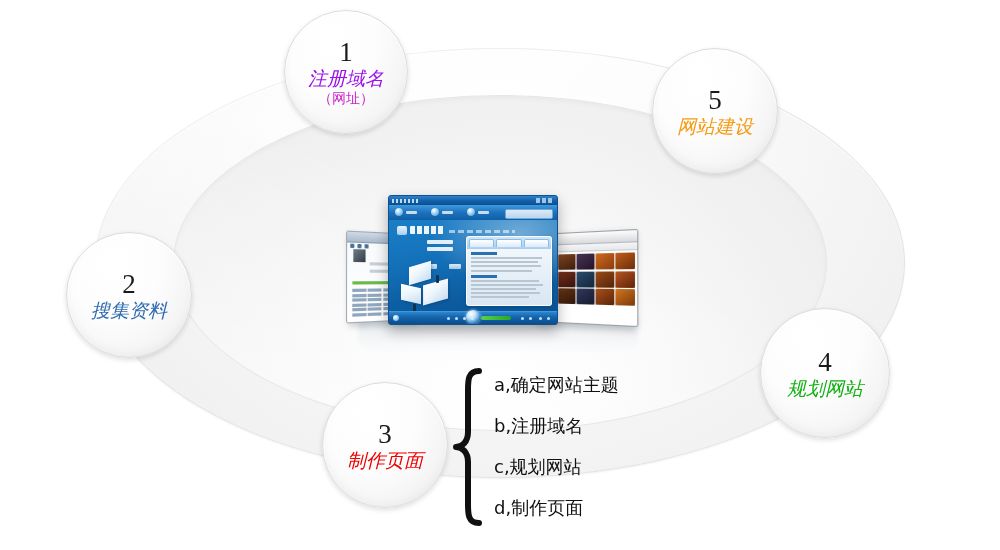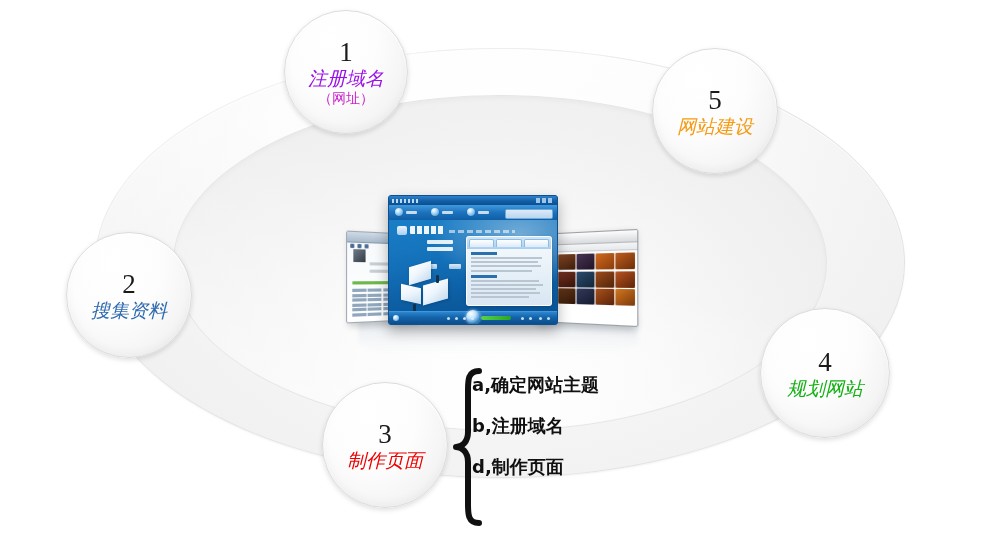--- a/index.html
+++ b/index.html
@@ -438,24 +438,23 @@
     position: absolute;
     left: 452px;
     top: 368px;
     width: 34px;
     height: 158px;
     color: #101010;
     pointer-events: none;
   }
   .sublist {
     position: absolute;
-    left: 472px;
+    left: 494px;
     top: 376px;
     width: 240px;
-    font-weight: bold;
   }
   .sublist .item {
     font-size: 18px;
     color: #101010;
     line-height: 1;
     margin-bottom: 23px;
     white-space: nowrap;
     font-family: "DejaVu Sans", "Liberation Sans", sans-serif;
   }
   .sublist .item:last-child { margin-bottom: 0; }
@@ -627,16 +626,17 @@
 
   <div class="brace">
     <svg width="34" height="158" viewBox="0 0 34 158">
       <path d="M27 3 C16 3 16 12 16 22 L16 64 C16 74 10 79 4 79 C10 79 16 84 16 94 L16 136 C16 146 16 155 27 155" fill="none" stroke="#101010" stroke-width="6" stroke-linecap="round" stroke-linejoin="round"></path>
     </svg>
   </div>
 
   <div class="sublist">
     <div class="item">a,确定网站主题</div>
     <div class="item">b,注册域名</div>
+    <div class="item">c,规划网站</div>
     <div class="item">d,制作页面</div>
   </div>
 
 </div>
 
 </body></html>

